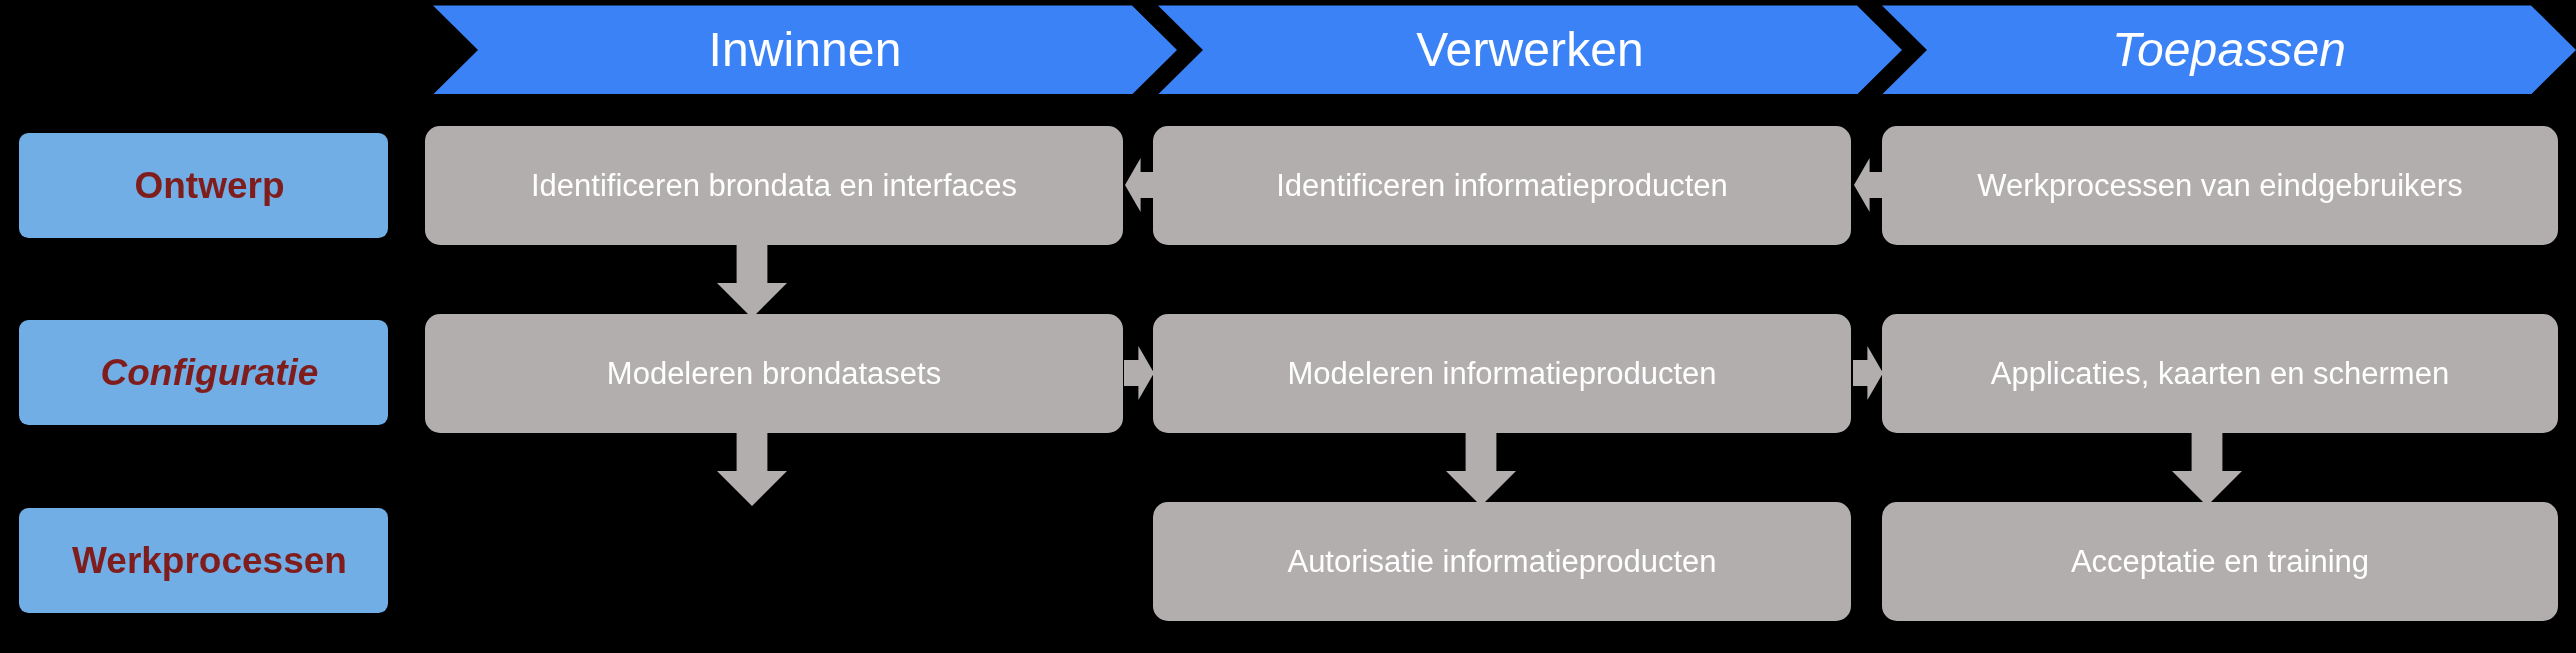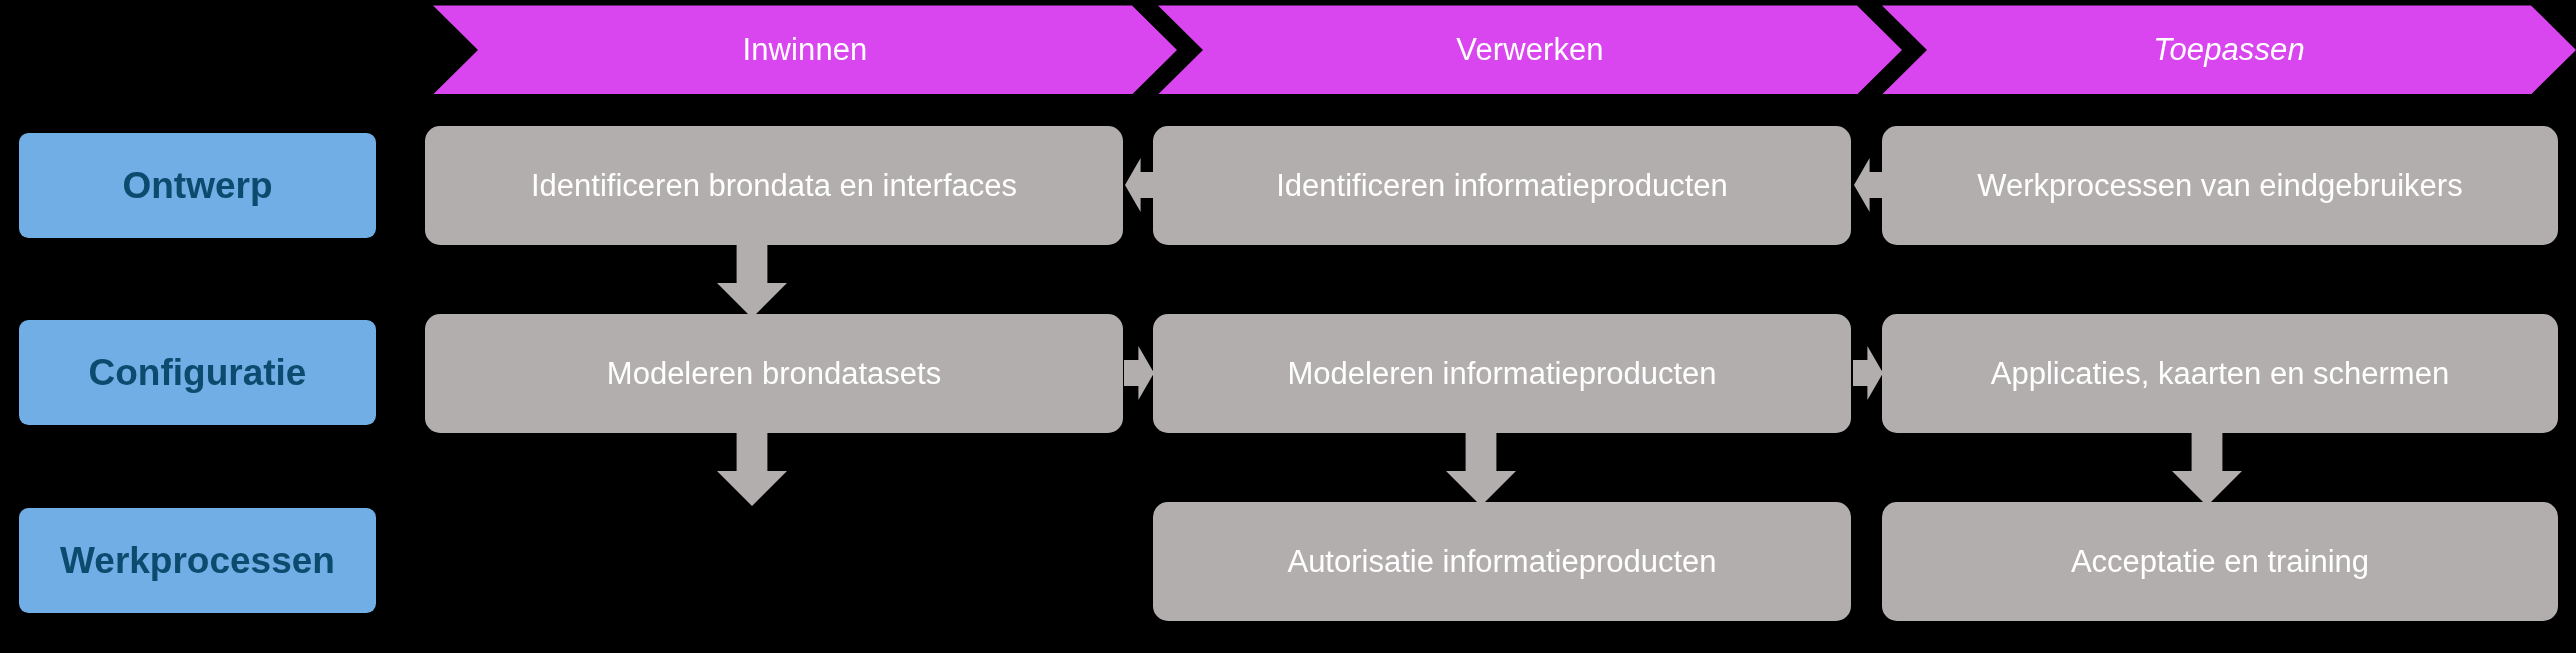--- a/index.html
+++ b/index.html
@@ -17,45 +17,46 @@
     position: relative;
     width: 2576px;
     height: 653px;
     background: #000000;
   }
 
   
   .chev {
     position: absolute;
     height: 89px;
-    background: #d946ef;
+    background: #3b82f6;
     color: #ffffff;
-    font-size: 31px;
+    font-size: 48px;
     display: flex;
     align-items: center;
     justify-content: center;
     clip-path: polygon(0 0, calc(100% - 45px) 0, 100% 50%, calc(100% - 45px) 100%, 0 100%, 45px 50%);
     letter-spacing: 0.1px;
   }
   .chev.first {
     clip-path: polygon(0 0, calc(100% - 45px) 0, 100% 50%, calc(100% - 45px) 100%, 0 100%, 45px 50%);
   }
 
   
   .rowlabel {
     position: absolute;
     background: #72aee6;
-    color: #0c4a6e;
+    color: #7f1d1d;
     font-size: 37px;
     font-weight: bold;
     border-radius: 9.5px;
     display: flex;
     align-items: center;
     justify-content: center;
     text-align: center;
+    padding-left: 12px;
   }
 
   
   .cell {
     position: absolute;
     background: #b3aeae;
     color: #ffffff;
     font-size: 31px;
     border-radius: 15px;
     display: flex;
@@ -92,21 +93,21 @@
   <div class="chev" style="left:1158px; top:5.4px; width:744px;">
     <span>Verwerken</span>
   </div>
   <div class="chev" style="left:1882px; top:5.4px; width:694px;font-style:italic;">
     <span>Toepassen</span>
   </div>
 
   <div class="rowlabel" style="left:19px; top:133px; width:357px; height:105px;">
     <span>Ontwerp</span>
   </div>
-  <div class="rowlabel" style="left:19px; top:320px; width:357px; height:105px;">
+  <div class="rowlabel" style="left:19px; top:320px; width:357px; height:105px;font-style:italic;">
     <span>Configuratie</span>
   </div>
   <div class="rowlabel" style="left:19px; top:508px; width:357px; height:105px;">
     <span>Werkprocessen</span>
   </div>
 
   <div class="cell" style="left:425px; top:126px; width:698px; height:119px;">
     <span>Identificeren brondata en interfaces</span>
   </div>
   <div class="cell" style="left:1153px; top:126px; width:698px; height:119px;">

